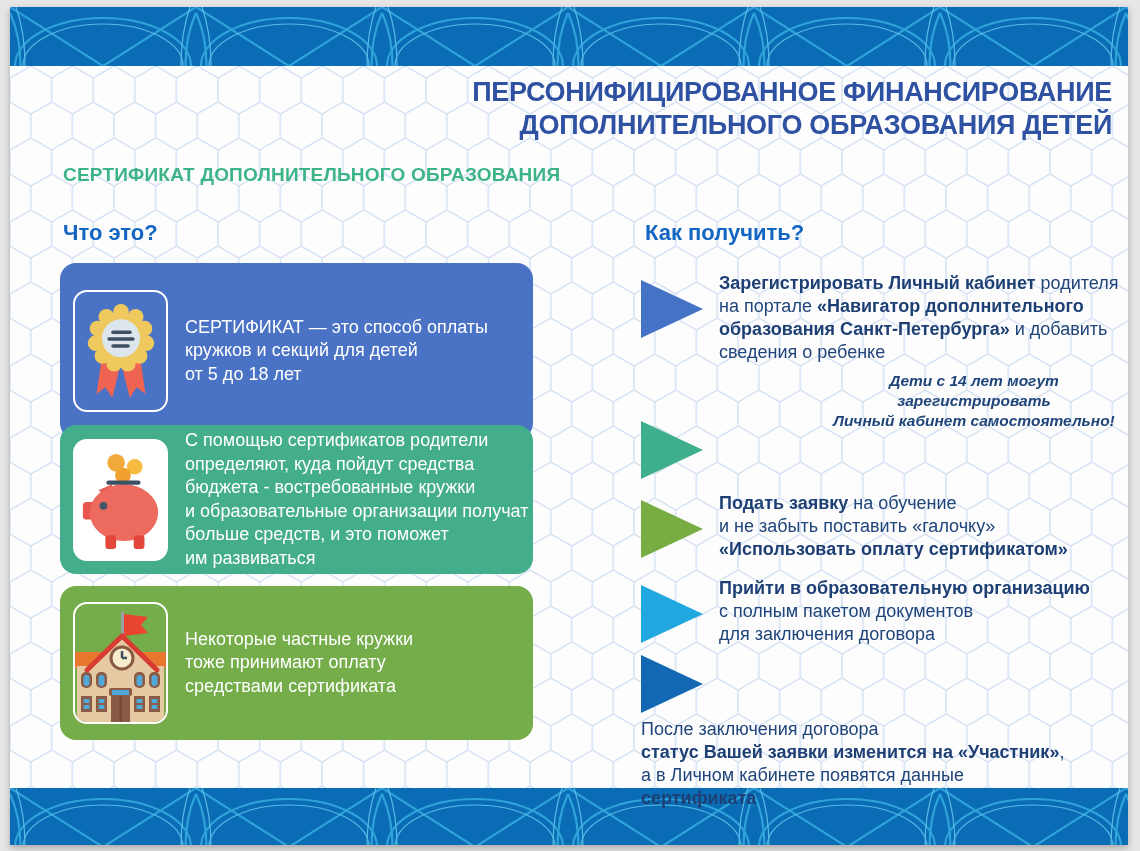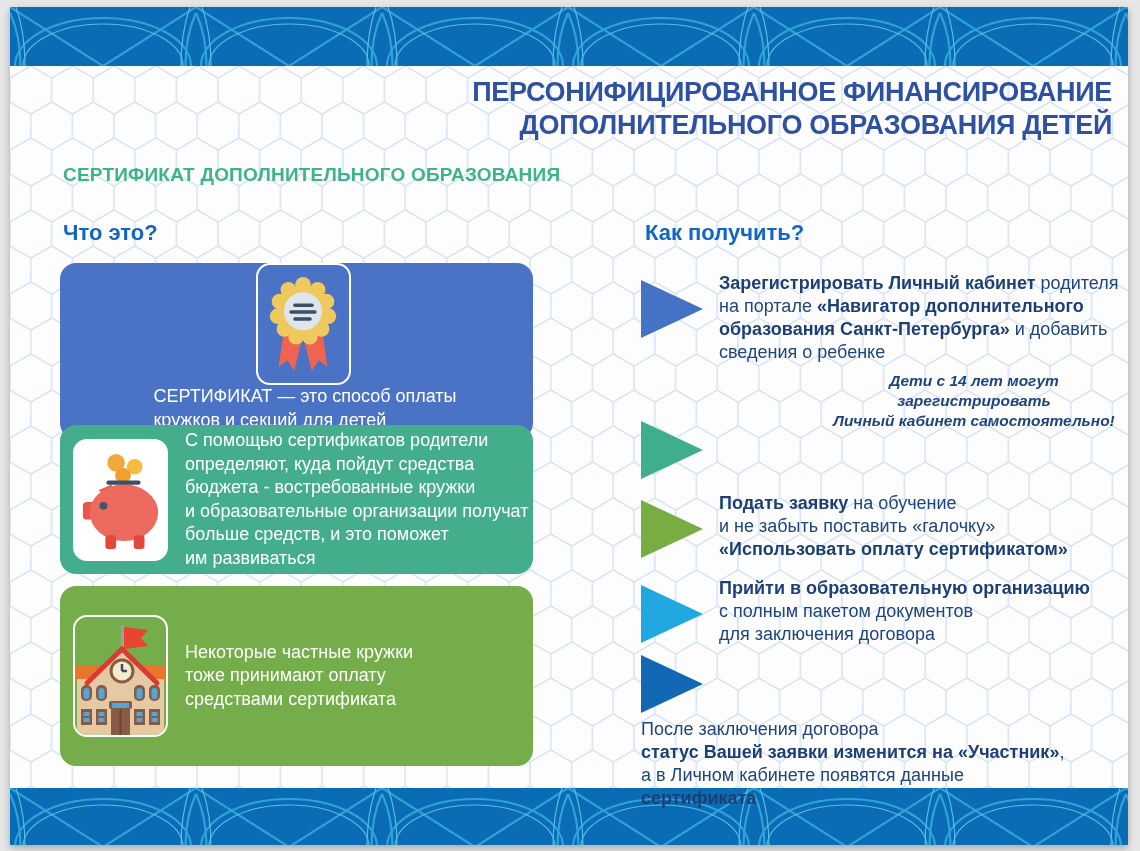--- a/index.html
+++ b/index.html
@@ -31,23 +31,23 @@
   }
   .section-heading.what{left:53px;}
   .section-heading.how{left:635px;}
 
   
   .cards{position:absolute;left:50px;top:256px;width:473px;}
   .card{
     position:absolute;left:0;width:473px;border-radius:16px;
     display:flex;align-items:center;padding:0;box-sizing:border-box;
   }
-  .card:nth-child(1){top:0;height:176px;flex-direction:column;}
+  .card:nth-child(1){top:0;height:176px;}
   .card:nth-child(2){top:162px;height:149px;}
-  .card:nth-child(3){top:323px;height:180px;}
+  .card:nth-child(3){top:323px;height:154px;}
   .icon-box{
     width:95px;height:122px;border:2px solid #ffffff;border-radius:14px;
     margin-left:13px;flex:none;display:flex;align-items:center;justify-content:center;
     overflow:hidden;box-sizing:border-box;
   }
   .card:nth-child(2) .icon-box{background:#ffffff;}
   .card:nth-child(3) .icon-box{background:#74ad49;}
   .card-text{margin-left:17px;color:#ffffff;font-size:18px;line-height:23.5px;}
 
   

